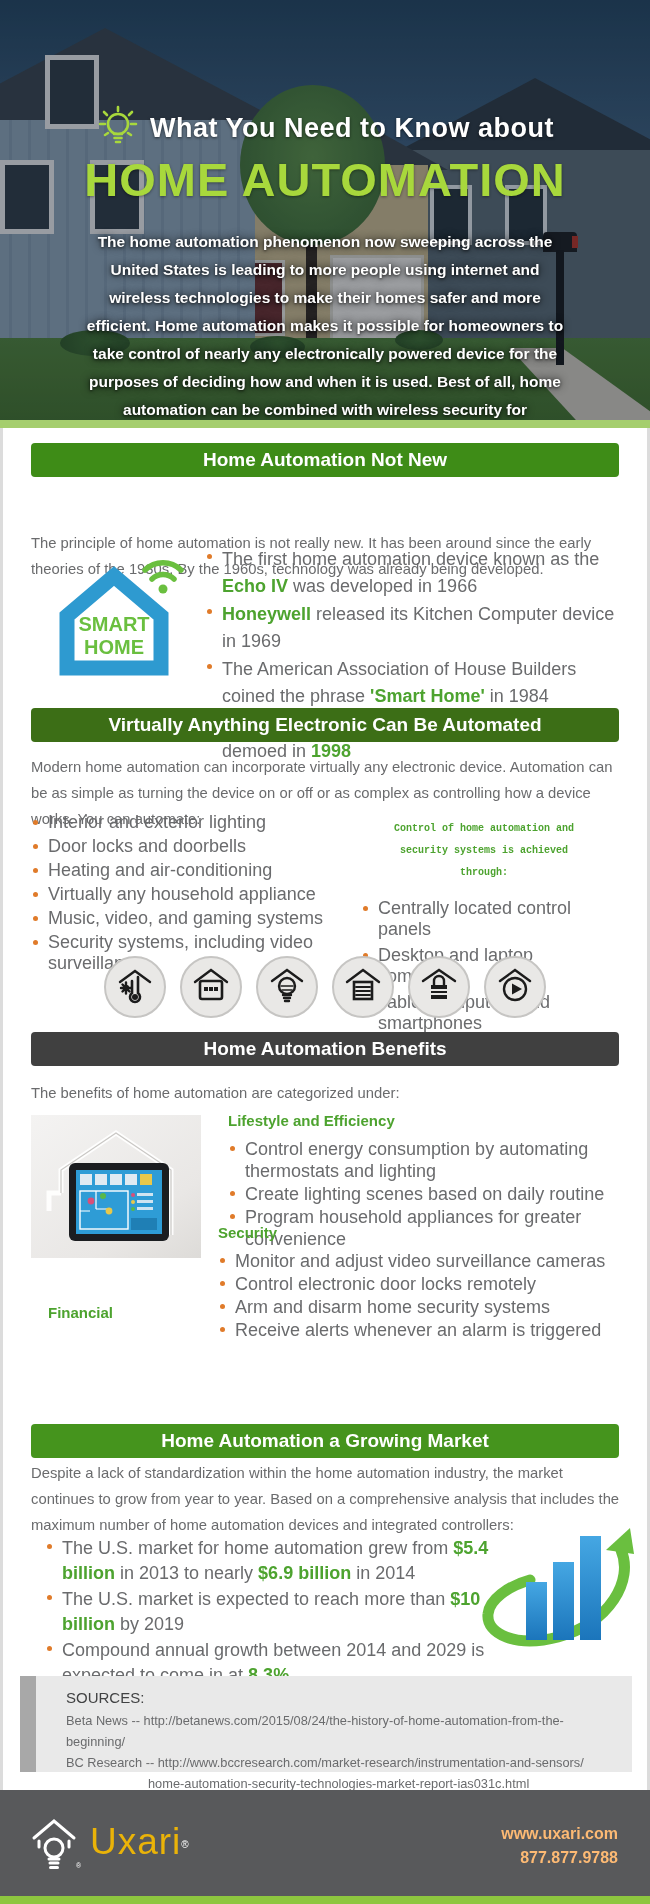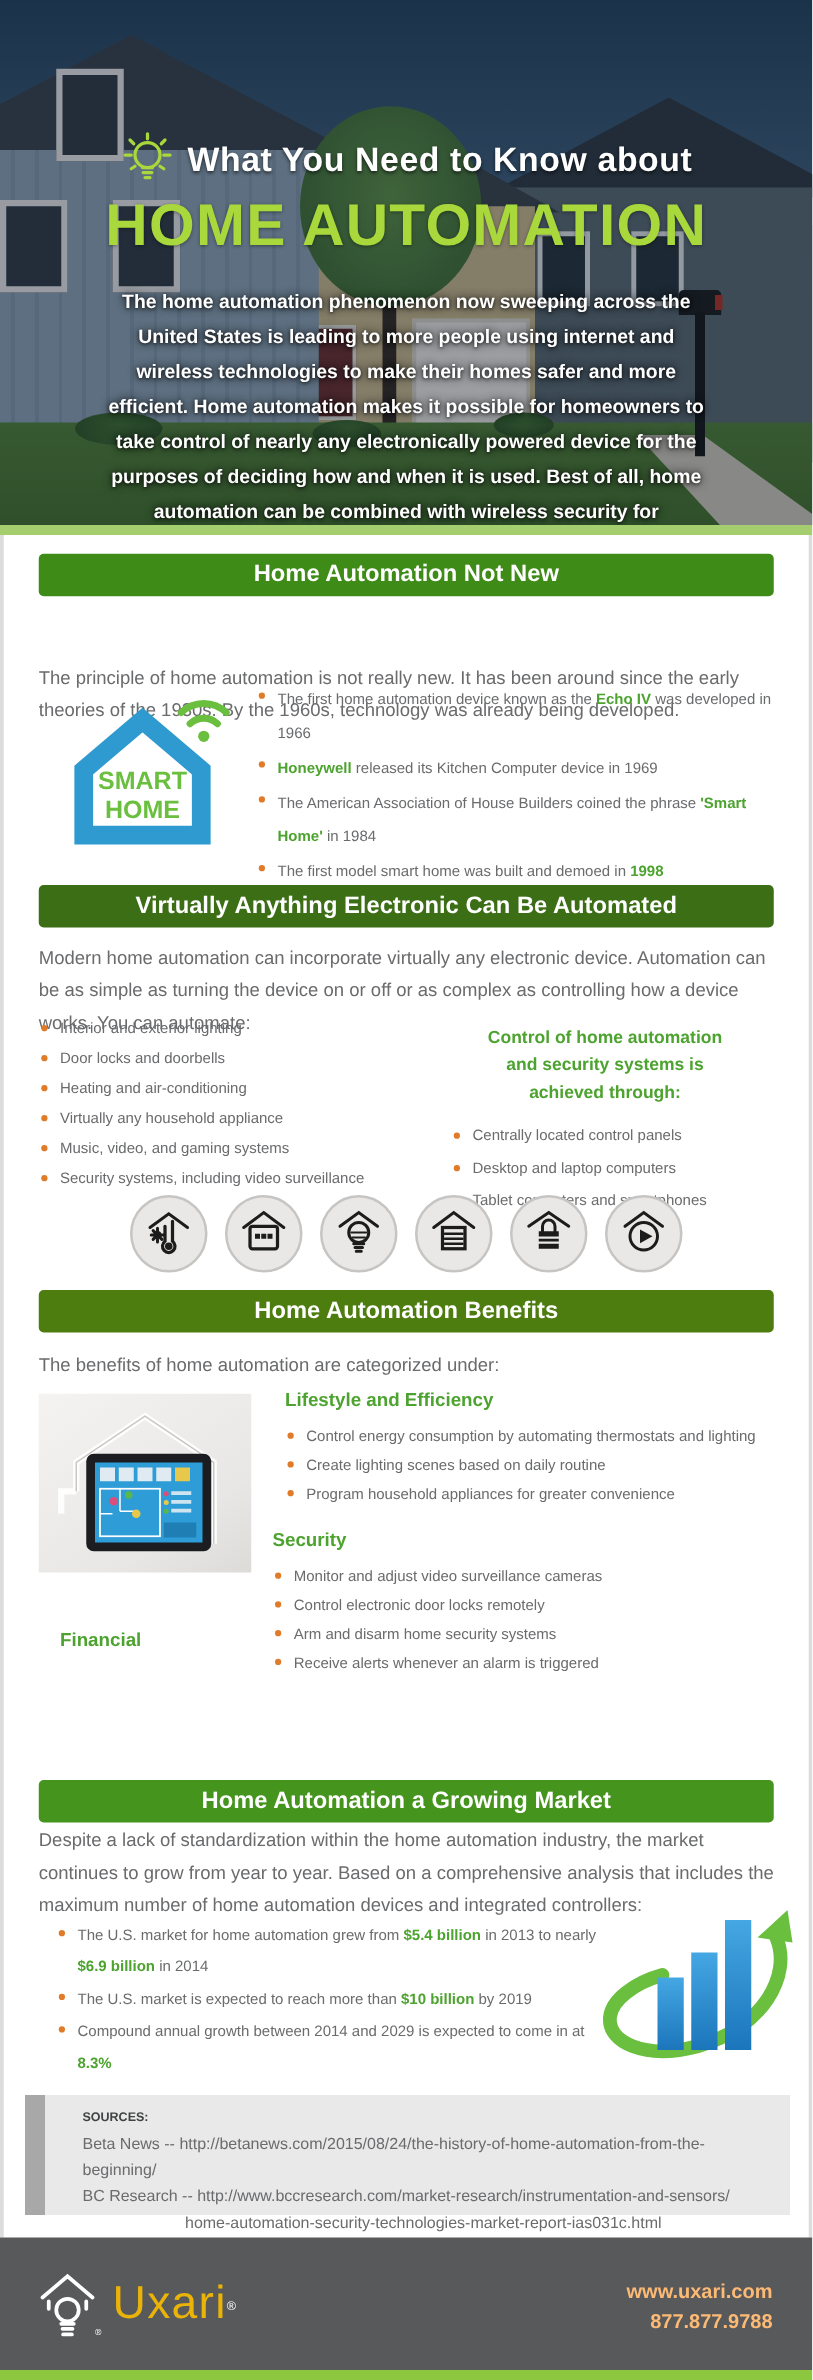--- a/index.html
+++ b/index.html
@@ -44,42 +44,42 @@
                 line-height:28px; text-shadow:0 0 8px rgba(0,0,0,.85), 0 1px 3px rgba(0,0,0,.7); }
   
   .divider-strip { position:absolute; left:0; top:420px; width:650px; height:8px; background:#a5ce6e; }
   .edge { position:absolute; top:428px; width:3px; height:1362px; background:#dcdcdc; }
   .edge.l { left:0; } .edge.r { right:0; }
   
   .bar { position:absolute; left:31px; width:588px; height:34px; border-radius:4px; color:#ffffff;
          font-size:19px; font-weight:bold; display:flex; align-items:center; justify-content:center; }
   .bar1 { top:443px; background:#3e8c17; }
   .bar2 { top:708px; background:#3c6e16; }
-  .bar3 { top:1032px; background:#4d7c0f; }
+  .bar3 { top:1032px; background:#404040; }
   .bar4 { top:1424px; background:#45941d; }
   
   .para { position:absolute; left:31px; width:590px; font-size:14.8px; line-height:26px; color:#6a6b6d; }
   .hl { color:#4da32f; font-weight:bold; }
-  ul.bullets { list-style:none; margin:0; padding:0; font-size:12px; color:#6a6b6d; }
+  ul.bullets { list-style:none; margin:0; padding:0; font-size:18px; color:#6a6b6d; }
   ul.bullets li { position:relative; padding-left:17px; }
   ul.bullets li::before { content:""; position:absolute; left:2px; top:8px; width:5px; height:5px;
                           border-radius:50%; background:#e07b2a; }
   .greenhead { color:#4da32f; font-weight:bold; font-size:15px; margin:0; }
   
   .notnew-intro { top:502px;margin-top:28px; }
   .smart-home-icon { position:absolute; left:42px; top:546px; }
   .notnew-list { position:absolute; left:205px; top:546px; width:412px; }
   .notnew-list li { line-height:27px; margin-bottom:1px; }
   
   .anything-intro { top:754px; }
   .cols { position:absolute; left:31px; top:812px; width:588px; display:flex; }
   .col-left { width:330px; margin-left:28px; }
   .col-left li { line-height:21px; margin-bottom:3px; }
   .col-right { width:230px; }
-  .col-right-head { text-align:center; font-size:14px; line-height:22px; margin:6px 0 14px 16px; }
+  .col-right-head { text-align:center; font-size:10px; line-height:22px; margin:6px 0 14px 16px;font-family:Liberation Mono, monospace; }
   .col-right li { line-height:21px; margin-bottom:5px; }
   .icons-row { position:absolute; left:0; top:956px; width:650px; display:flex; justify-content:center; gap:14px; }
   .icircle { width:62px; height:62px; border-radius:50%; background:#e9e8e6; border:2px solid #c6c5c3;
              display:flex; align-items:center; justify-content:center; box-sizing:border-box; }
   
   .benefits-intro { top:1080px; }
   .benefits-block { position:absolute; left:0; top:1112px; width:650px; height:300px; }
   .tablet-img { position:absolute; left:31px; top:3px; width:170px; height:143px;
                 background:linear-gradient(145deg,#f4f3f2 0%,#e9e7e5 70%,#dddbd8 100%); overflow:hidden; }
   .cat { position:absolute; }
@@ -91,21 +91,21 @@
   
   .market-intro { top:1460px; }
   .market-block { position:absolute; left:0; top:1536px; width:650px; height:135px; }
   .market-list { position:absolute; left:45px; top:0; width:445px; }
   .market-list li { line-height:25px; margin-bottom:1px; }
   .chart-growth-icon { position:absolute; left:478px; top:-16px; }
   
   .sources-box { position:absolute; left:20px; top:1676px; width:612px; height:96px; display:flex; }
   .sources-accent { width:16px; background:#a8a8a8; }
   .sources-inner { flex:1; background:#e9e9e9; padding:13px 10px 0 30px; box-sizing:border-box; }
-  .sources-title { font-size:10px; font-weight:bold; color:#414243; margin:0 0 4px 0; }
+  .sources-title { font-size:15px; font-weight:normal; color:#414243; margin:0 0 4px 0; }
   .source-line { font-size:12.8px; color:#6a6b6d; line-height:21px; }
   .source-line.indent { padding-left:82px; }
   
   .footer { position:absolute; left:0; top:1790px; width:650px; height:106px; background:#58595b; }
   .uxari-logo { position:absolute; left:30px; top:24px; display:flex; align-items:flex-start; gap:8px; }
   .brand-name { color:#eab308; font-size:37px; letter-spacing:1px; line-height:56px; font-weight:normal; }
   .brand-reg { color:#ffffff; font-size:10px; vertical-align:6px; }
   .footer-contact { position:absolute; right:32px; top:32px; text-align:right; color:#fdba74; }
   .footer-website { font-size:16px; font-weight:bold; line-height:24px; }
   .footer-phone { font-size:16px; font-weight:bold; line-height:24px; }

